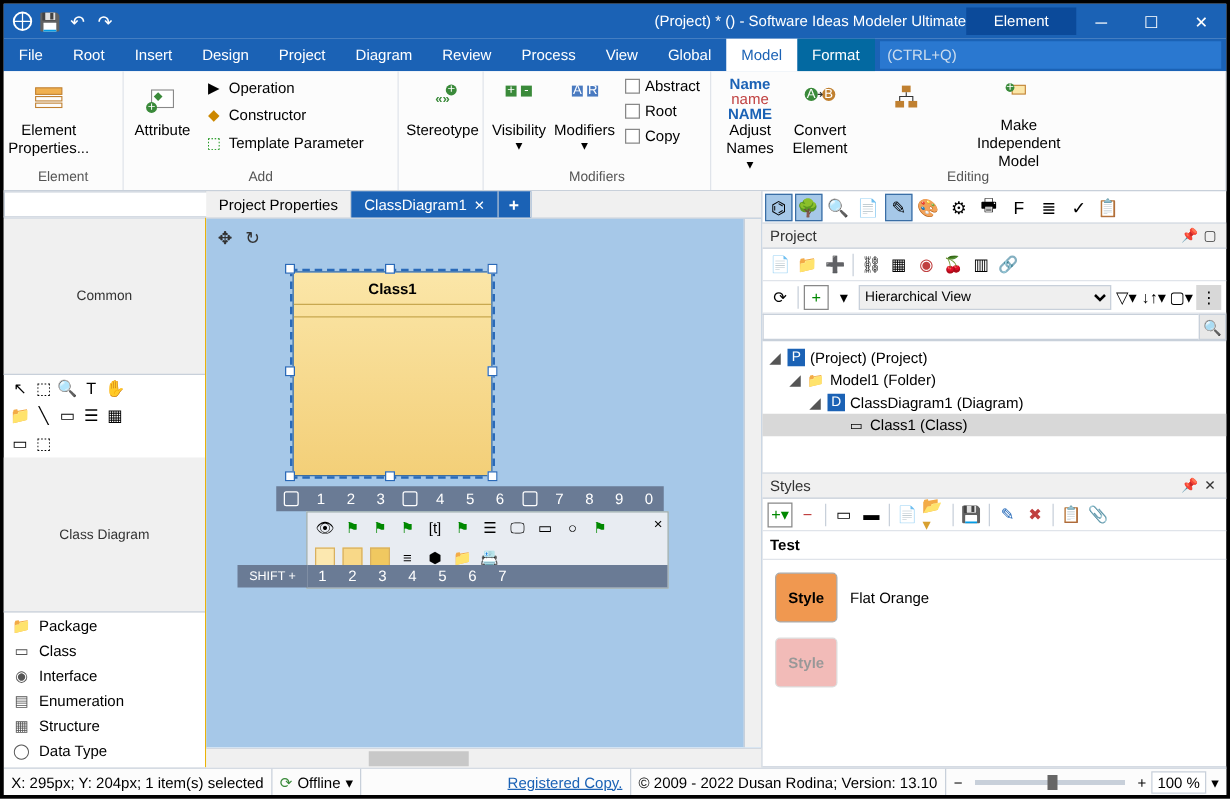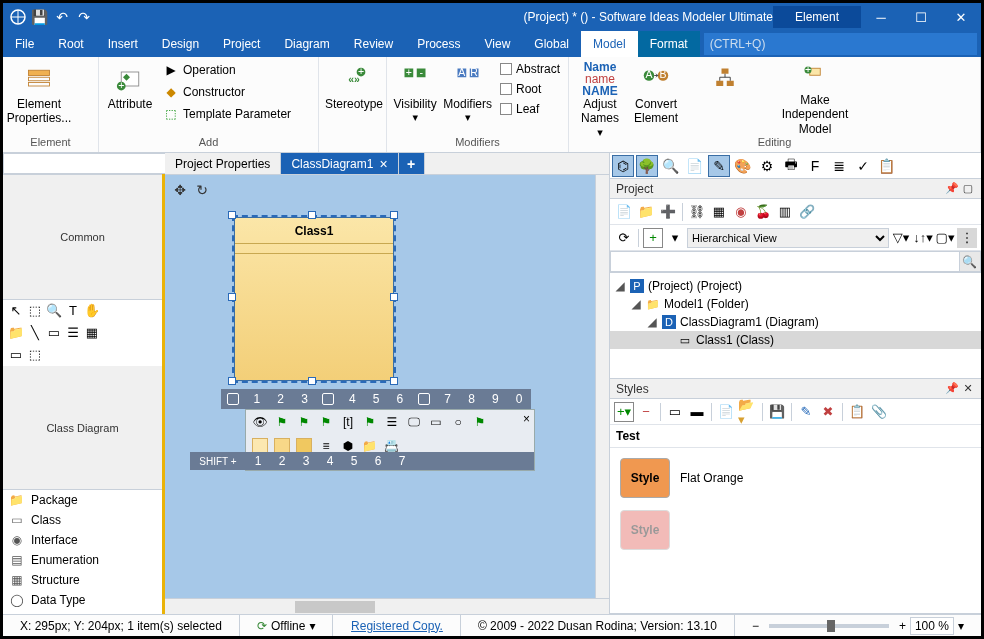--- a/index.html
+++ b/index.html
@@ -21,21 +21,21 @@
 .rgroup{border-right:1px solid #e0e4ea;display:flex;flex-direction:column;padding:2px 4px}
 .rgroup .glabel{text-align:center;color:#555;font-size:11px;padding:2px 0}
 .rgroup .gcontent{flex:1;display:flex;align-items:flex-start;gap:2px}
 .rbtn-lg{width:64px;height:72px;display:flex;flex-direction:column;align-items:center;justify-content:flex-start;padding:2px;cursor:pointer;text-align:center;font-size:11px;line-height:1.2}
 .rbtn-lg .ricon{width:32px;height:32px;margin:2px 0;display:flex;align-items:center;justify-content:center;font-size:24px}
 .rbtn-sm{height:22px;display:flex;align-items:center;gap:4px;padding:0 4px;cursor:pointer;font-size:11px}
 .rbtn-sm .ricon{width:16px;height:16px;display:flex;align-items:center;justify-content:center}
 .chk{display:flex;align-items:center;gap:4px;height:20px;padding:0 4px;font-size:11px}
 .chk .box{width:12px;height:12px;border:1px solid #888;background:#fff}
 .body{flex:1;display:flex;min-height:0}
-.left-tools{width:162px;display:flex;flex-direction:column;border-right:3px solid #eab308}
+.left-tools{width:162px;display:flex;flex-direction:column;border-right:1px solid #eab308}
 .pane-hdr{height:20px;background:#f0f0f0;border-bottom:1px solid #c8d0da;display:flex;align-items:center;padding:0 6px;font-size:11px;color:#333}
 .pane-hdr.center{justify-content:center}
 .pane-hdr .sp{flex:1}
 .pane-hdr .picon{width:14px;height:14px;margin-left:2px;cursor:pointer;font-size:11px;display:flex;align-items:center;justify-content:center}
 .search-row{height:22px;display:flex;border-bottom:1px solid #c8d0da}
 .search-row input{flex:1;border:1px solid #c8d0da;border-right:none;padding:0 4px;outline:none}
 .search-row .mag{width:22px;background:#e8e8e8;border:1px solid #c8d0da;display:flex;align-items:center;justify-content:center;cursor:pointer}
 .tool-row{display:flex;gap:3px;padding:3px 5px;flex-wrap:wrap}
 .tool-row .t{width:16px;height:16px;cursor:pointer;display:flex;align-items:center;justify-content:center;font-size:13px}
 .cat-list{flex:1;overflow-y:auto}
@@ -80,21 +80,21 @@
 .toolbar select{height:20px;border:1px solid #c8d0da;font-size:11px}
 .tree{padding:4px 0;font-size:11px}
 .tree .tn{display:flex;align-items:center;height:18px;gap:4px;cursor:pointer}
 .tree .tn.sel{background:#d8d8d8}
 .tree .exp{width:12px;text-align:center;color:#555}
 .tree .tico{width:14px;height:14px;display:flex;align-items:center;justify-content:center;font-size:11px}
 .styles-body{flex:1;overflow:auto;padding:4px}
 .style-entry{display:flex;align-items:center;gap:10px;padding:6px;cursor:pointer}
 .style-entry .swatch{width:50px;height:40px;border-radius:4px;display:flex;align-items:center;justify-content:center;font-size:11px;font-weight:bold;border:1px solid #aaa}
 .statusbar{height:22px;border-top:1px solid #c8d0da;display:flex;align-items:center;font-size:11px;background:#fcfcfc}
-.statusbar .cell{padding:0 17px;border-right:1px solid #c8d0da;height:100%;display:flex;align-items:center;gap:4px}
+.statusbar .cell{padding:0 6px;border-right:1px solid #c8d0da;height:100%;display:flex;align-items:center;gap:4px}
 .statusbar .sp{flex:1}
 .statusbar a{color:#1b62b5;text-decoration:underline}
 .slider{width:120px;height:4px;background:#c8d0da;position:relative;margin:0 6px}
 .slider .sth{position:absolute;left:58px;top:-4px;width:8px;height:12px;background:#666}
 .zoom{border:1px solid #c8d0da;padding:1px 4px;background:#fff}
 .svgicon{width:28px;height:28px}
 </style>
 </head>
 <body>
 
@@ -227,21 +227,21 @@
           <div class="chk">
               <div class="box"></div>
               <span>Abstract</span>
             </div>
           <div class="chk">
               <div class="box"></div>
               <span>Root</span>
             </div>
           <div class="chk">
               <div class="box"></div>
-              <span>Leaf</span>
+              <span>Copy</span>
             </div>
         </div>
       </div>
       <div class="glabel">Modifiers</div>
     </div>
     <div class="rgroup" style="flex:1">
       <div class="gcontent">
         <div class="rbtn-lg" style="width:54px">
           <div class="ricon" style="font-size:8px;line-height:1;flex-direction:column;color:#1b62b5">
               <b>Name</b>

